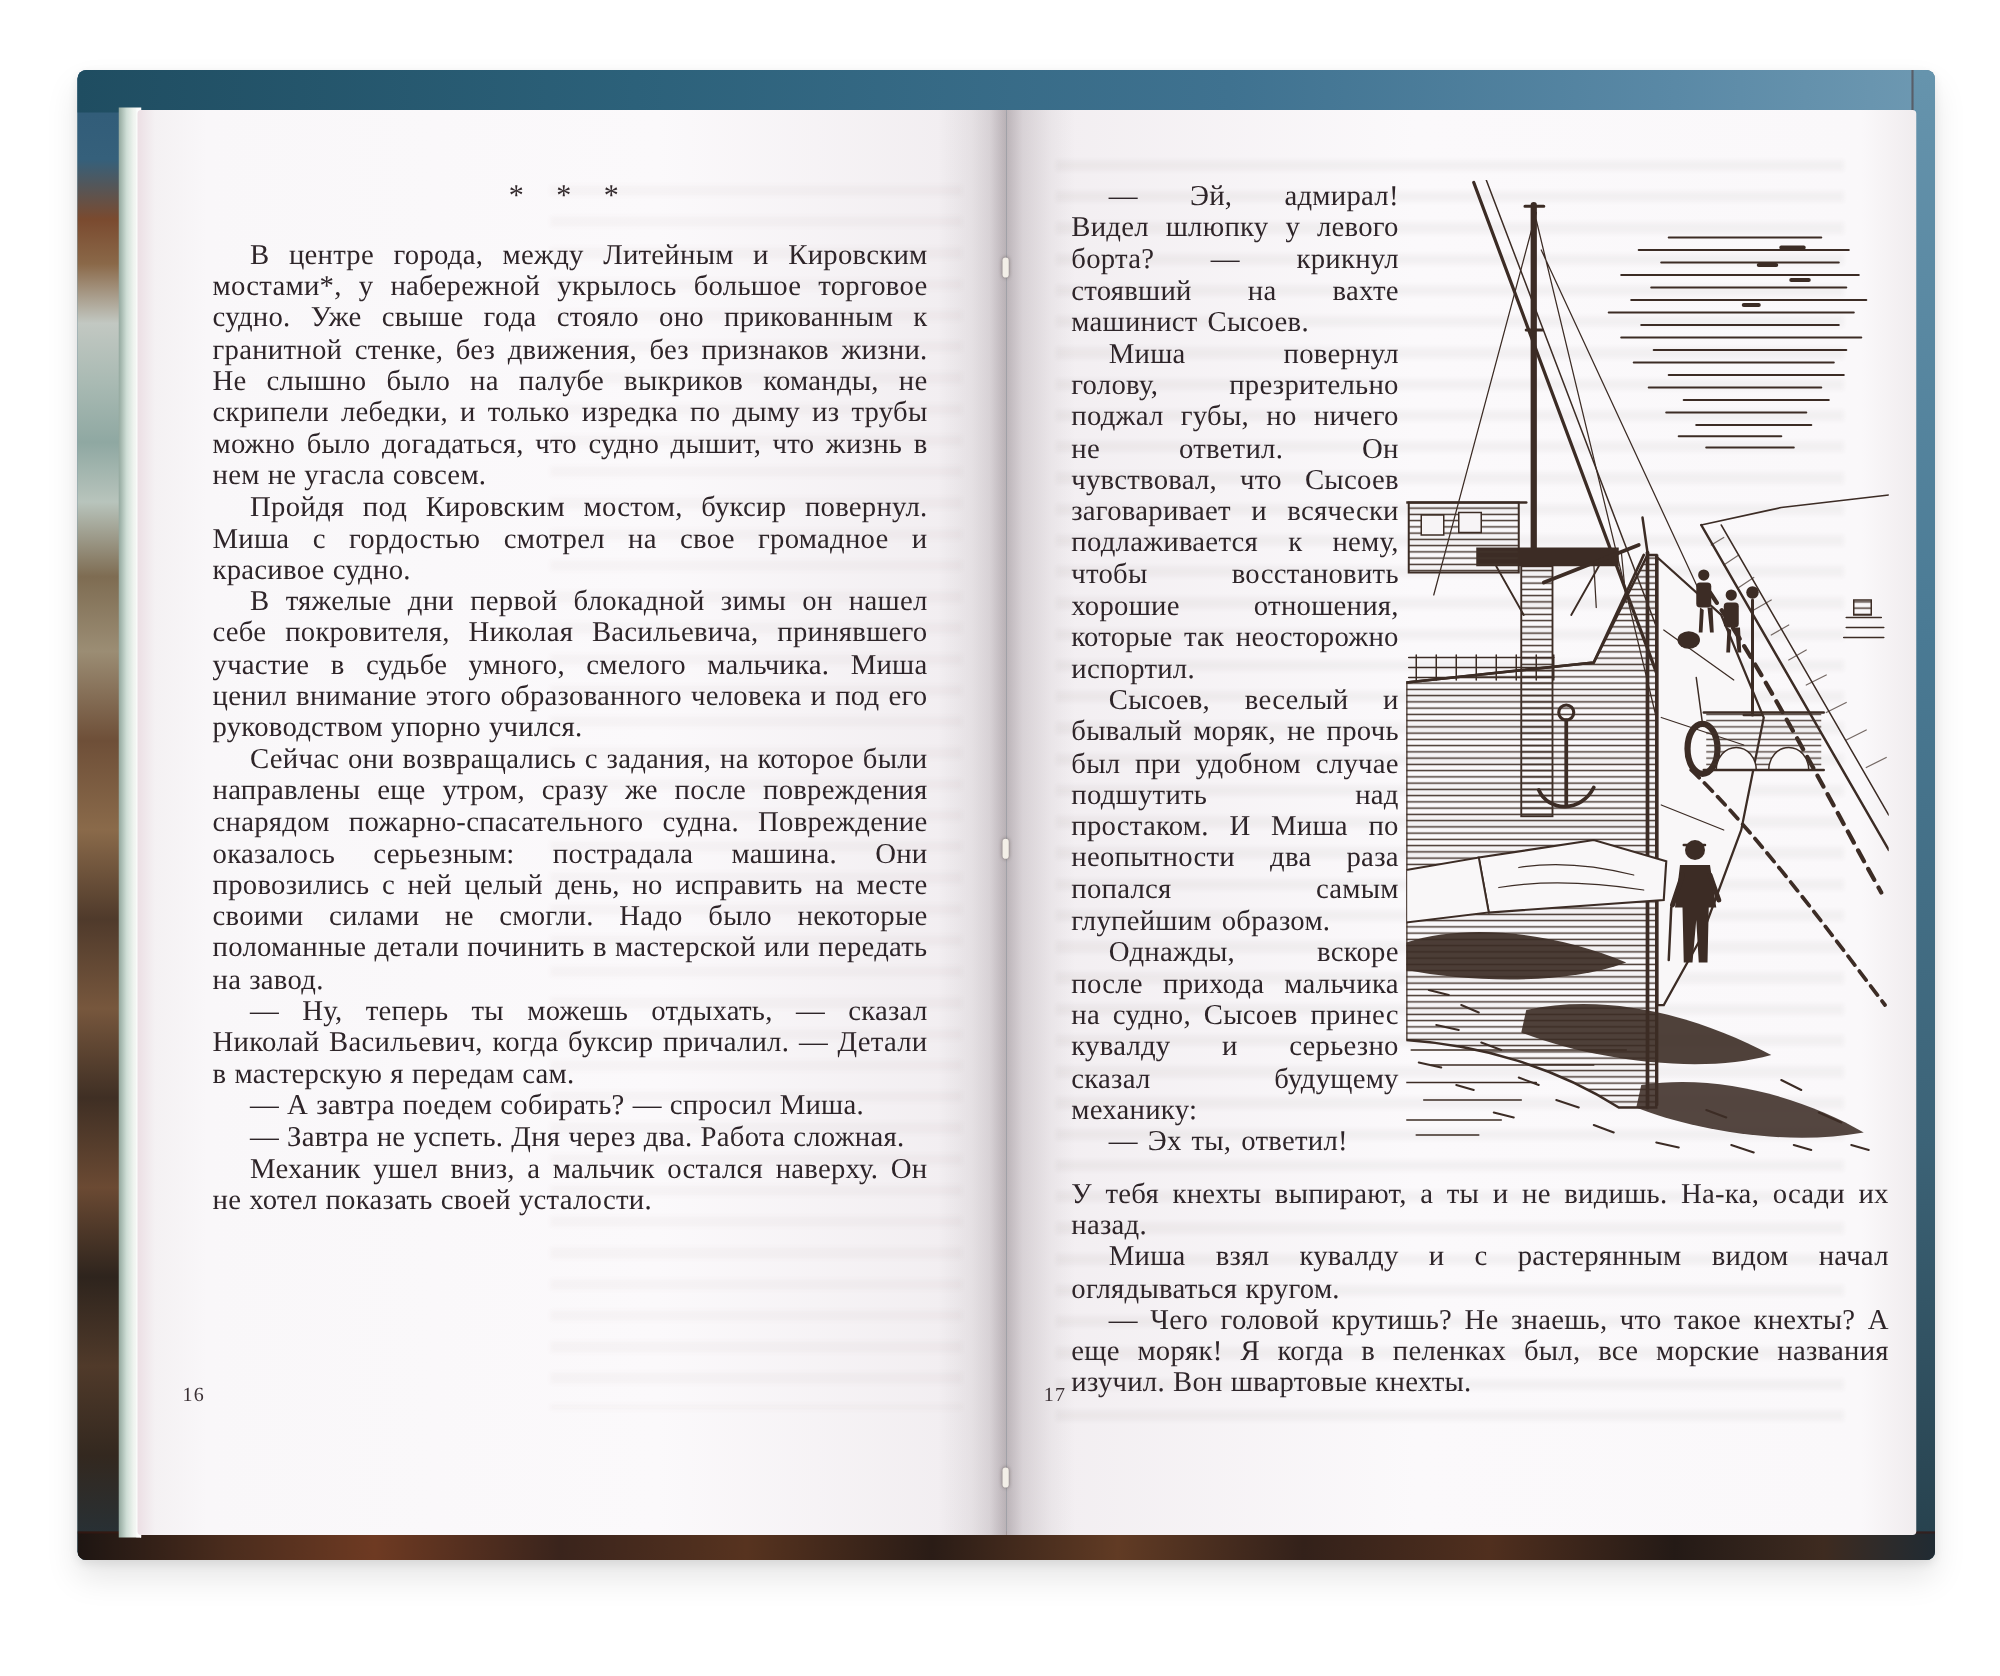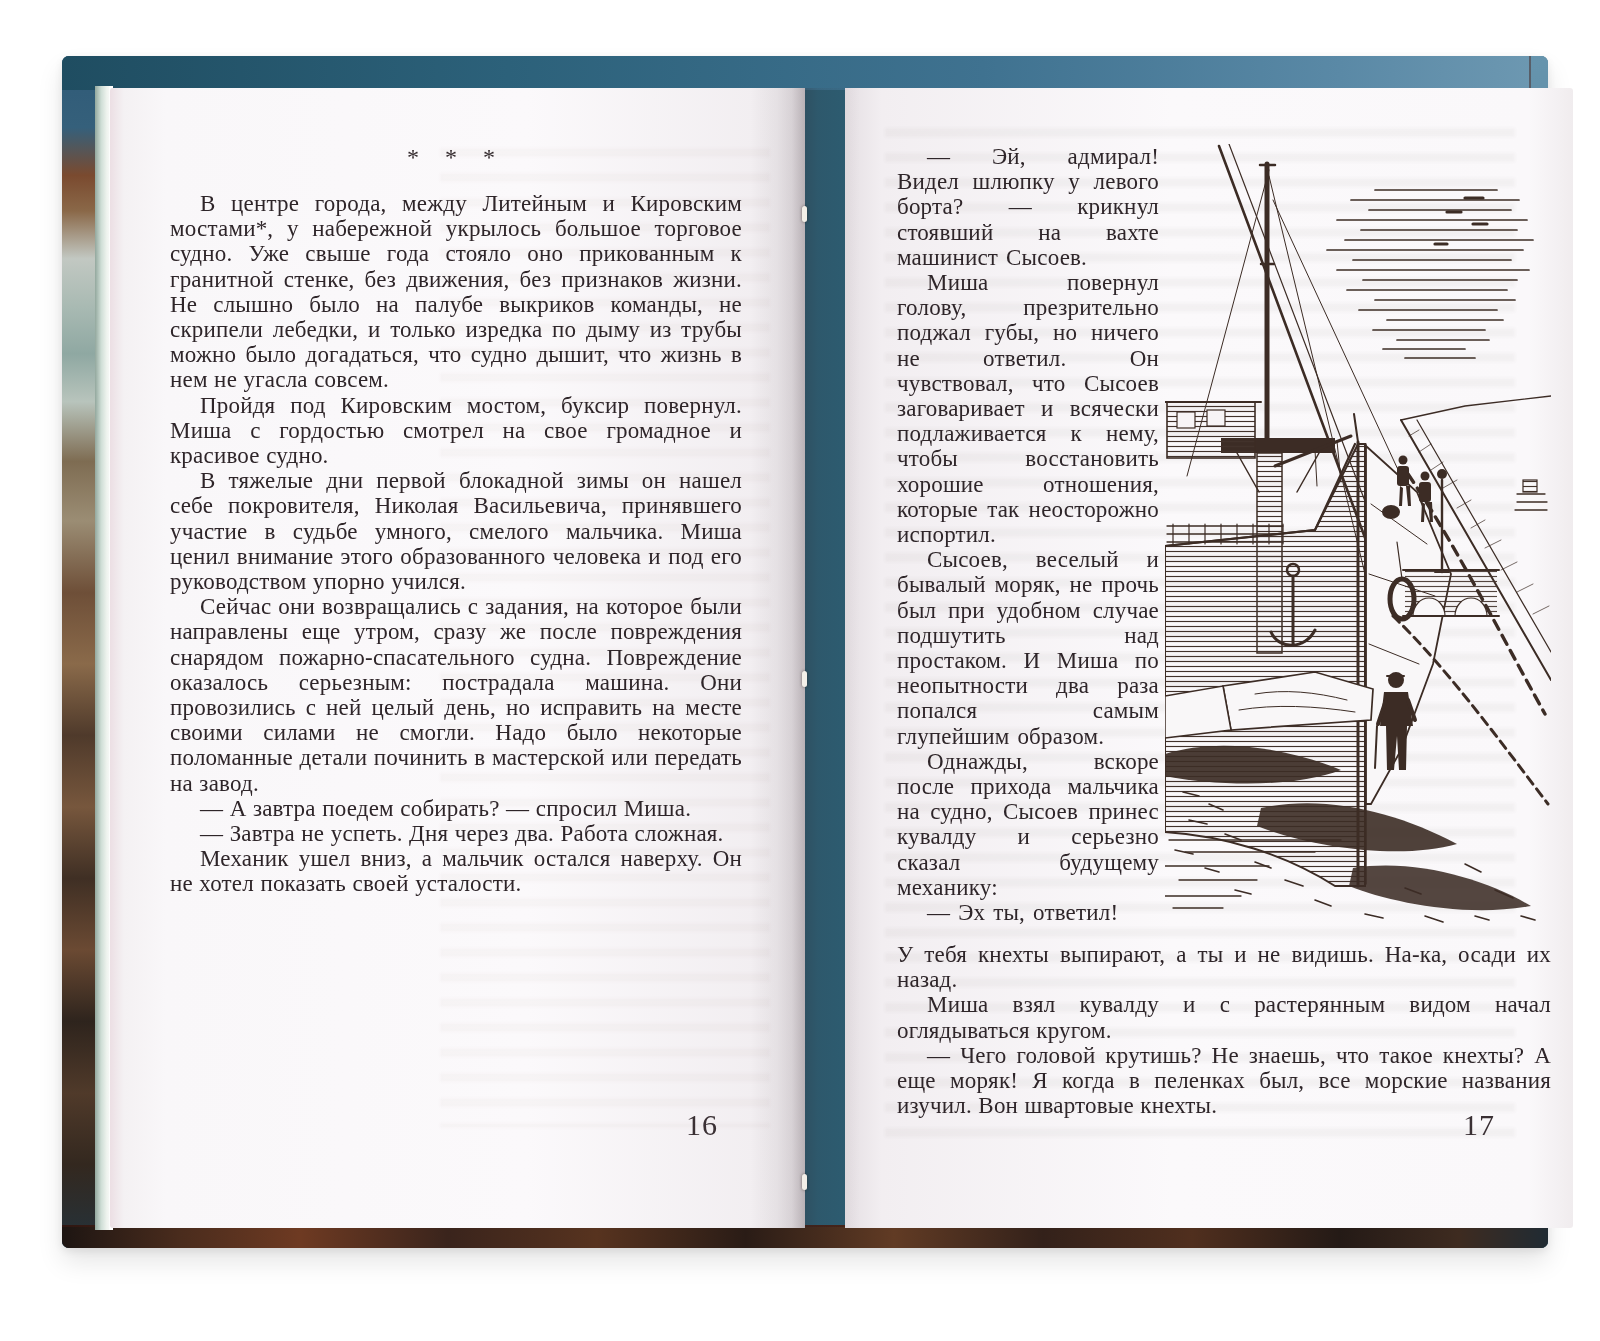--- a/index.html
+++ b/index.html
@@ -36,21 +36,21 @@
     background:linear-gradient(90deg,#93a89e,#cfded6 35%,#eef3ee 65%,#ffffff 100%);
     box-shadow: inset -1px 0 0 #ffffff, inset -4px 0 0 rgba(255,255,255,0.6);
   }
 
   .page { position:absolute; top:32px; height:1140px; }
   .page-left {
     left:48px; width:695px; border-radius:3px 0 0 3px;
     background:linear-gradient(90deg,#ecdfe4 0,#f4f1f3 2%,#f9f7f9 8%,#fbf9fb 60%,#f1edf0 96%,#e2dce0 100%);
   }
   .page-right {
-    left:783px; width:728px; border-radius:0 3px 3px 0;
+    left:743px; width:728px; border-radius:0 3px 3px 0;
     background:linear-gradient(90deg,#e5dfe3 0,#f2eef1 5%,#fbf9fb 45%,#faf8fa 94%,#f0ecee 100%);
   }
 
   .gutter {
     position:absolute; left:688px; top:32px; width:110px; height:1140px; pointer-events:none;
     background:linear-gradient(90deg, rgba(60,48,54,0) 0%, rgba(60,48,54,0.10) 38%, rgba(55,42,48,0.24) 50%, rgba(60,48,54,0.10) 62%, rgba(60,48,54,0) 100%);
   }
   .stitch {
     position:absolute; left:740px; width:5px; height:16px; border-radius:3px;
     background:#f3efe8; box-shadow:0 0 3px rgba(40,25,20,0.5);
@@ -77,22 +77,22 @@
 
   .rp-content { position:absolute; left:52px; top:56px; width:654px; }
   .rp-row { display:flex; }
   .rp-col { width:262px; }
   .rp-col .para { word-spacing:2px; }
   .rp-art { width:392px; height:782px; position:relative; }
   .rp-art svg { position:absolute; left:6px; top:0; }
   .rp-full { margin-top:16px; }
 
   .pagenum {
-    position:absolute; top:1020px; text-align:right;
-    font-size:30px; color:#3a3034; letter-spacing:1px;
+    position:absolute; top:1020px; text-align:left;
+    font-size:16px; color:#3a3034; letter-spacing:1px;
   }
   .pn-left { left:36px; width:572px; }
   .pn-right { left:30px; width:620px; }
 </style>
 </head>
 <body>
 
 <div class="stage">
   <div class="book">
 
@@ -103,20 +103,21 @@
     <div class="page-stack"></div>
 
     <div class="page page-left">
       <div class="ghost g1"></div>
       <div class="lp-content">
         <div class="heading">* * *</div>
         <p class="para">В центре города, между Литейным и Кировским мостами*, у набережной укрылось большое торговое судно. Уже свыше года стояло оно прикованным к гранитной стенке, без движения, без признаков жизни. Не слышно было на палубе выкриков команды, не скрипели лебедки, и только изредка по дыму из трубы можно было догадаться, что судно дышит, что жизнь в нем не угасла совсем.</p>
         <p class="para">Пройдя под Кировским мостом, буксир повернул. Миша с гордостью смотрел на свое громадное и красивое судно.</p>
         <p class="para">В тяжелые дни первой блокадной зимы он нашел себе покровителя, Николая Васильевича, принявшего участие в судьбе умного, смелого мальчика. Миша ценил внимание этого образованного человека и под его руководством упорно учился.</p>
         <p class="para">Сейчас они возвращались с задания, на которое были направлены еще утром, сразу же после повреждения снарядом пожарно-спасательного судна. Повреждение оказалось серьезным: пострадала машина. Они провозились с ней целый день, но исправить на месте своими силами не смогли. Надо было некоторые поломанные детали починить в мастерской или передать на завод.</p>
+        <p class="para">— Ну, теперь ты можешь отдыхать, — сказал Николай Васильевич, когда буксир причалил. — Детали в мастерскую я передам сам.</p>
         <p class="para">— А завтра поедем собирать? — спросил Миша.</p>
         <p class="para">— Завтра не успеть. Дня через два. Работа сложная.</p>
         <p class="para">Механик ушел вниз, а мальчик остался наверху. Он не хотел показать своей усталости.</p>
       </div>
       <div class="pagenum pn-left">16</div>
     </div>
 
     <div class="page page-right">
       <div class="ghost g2"></div>
       <div class="rp-content">

